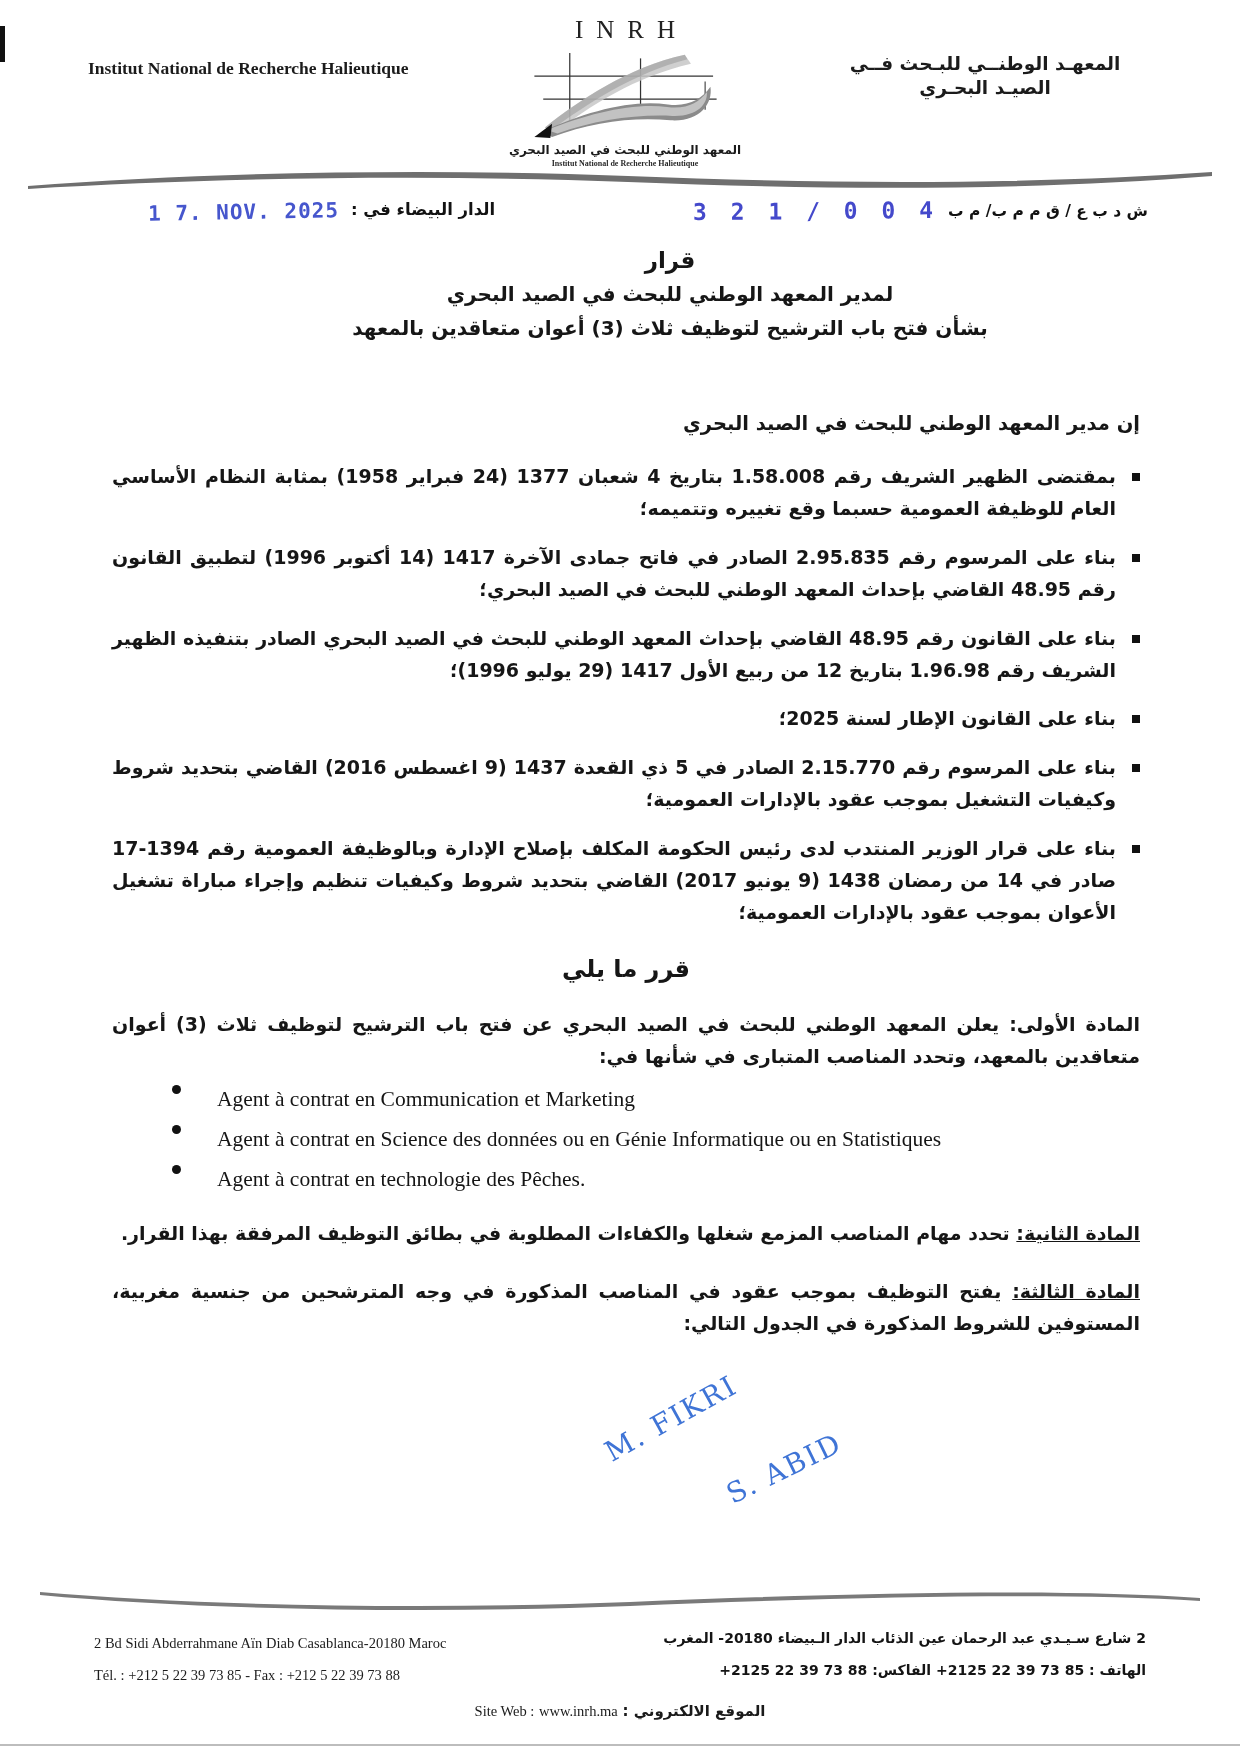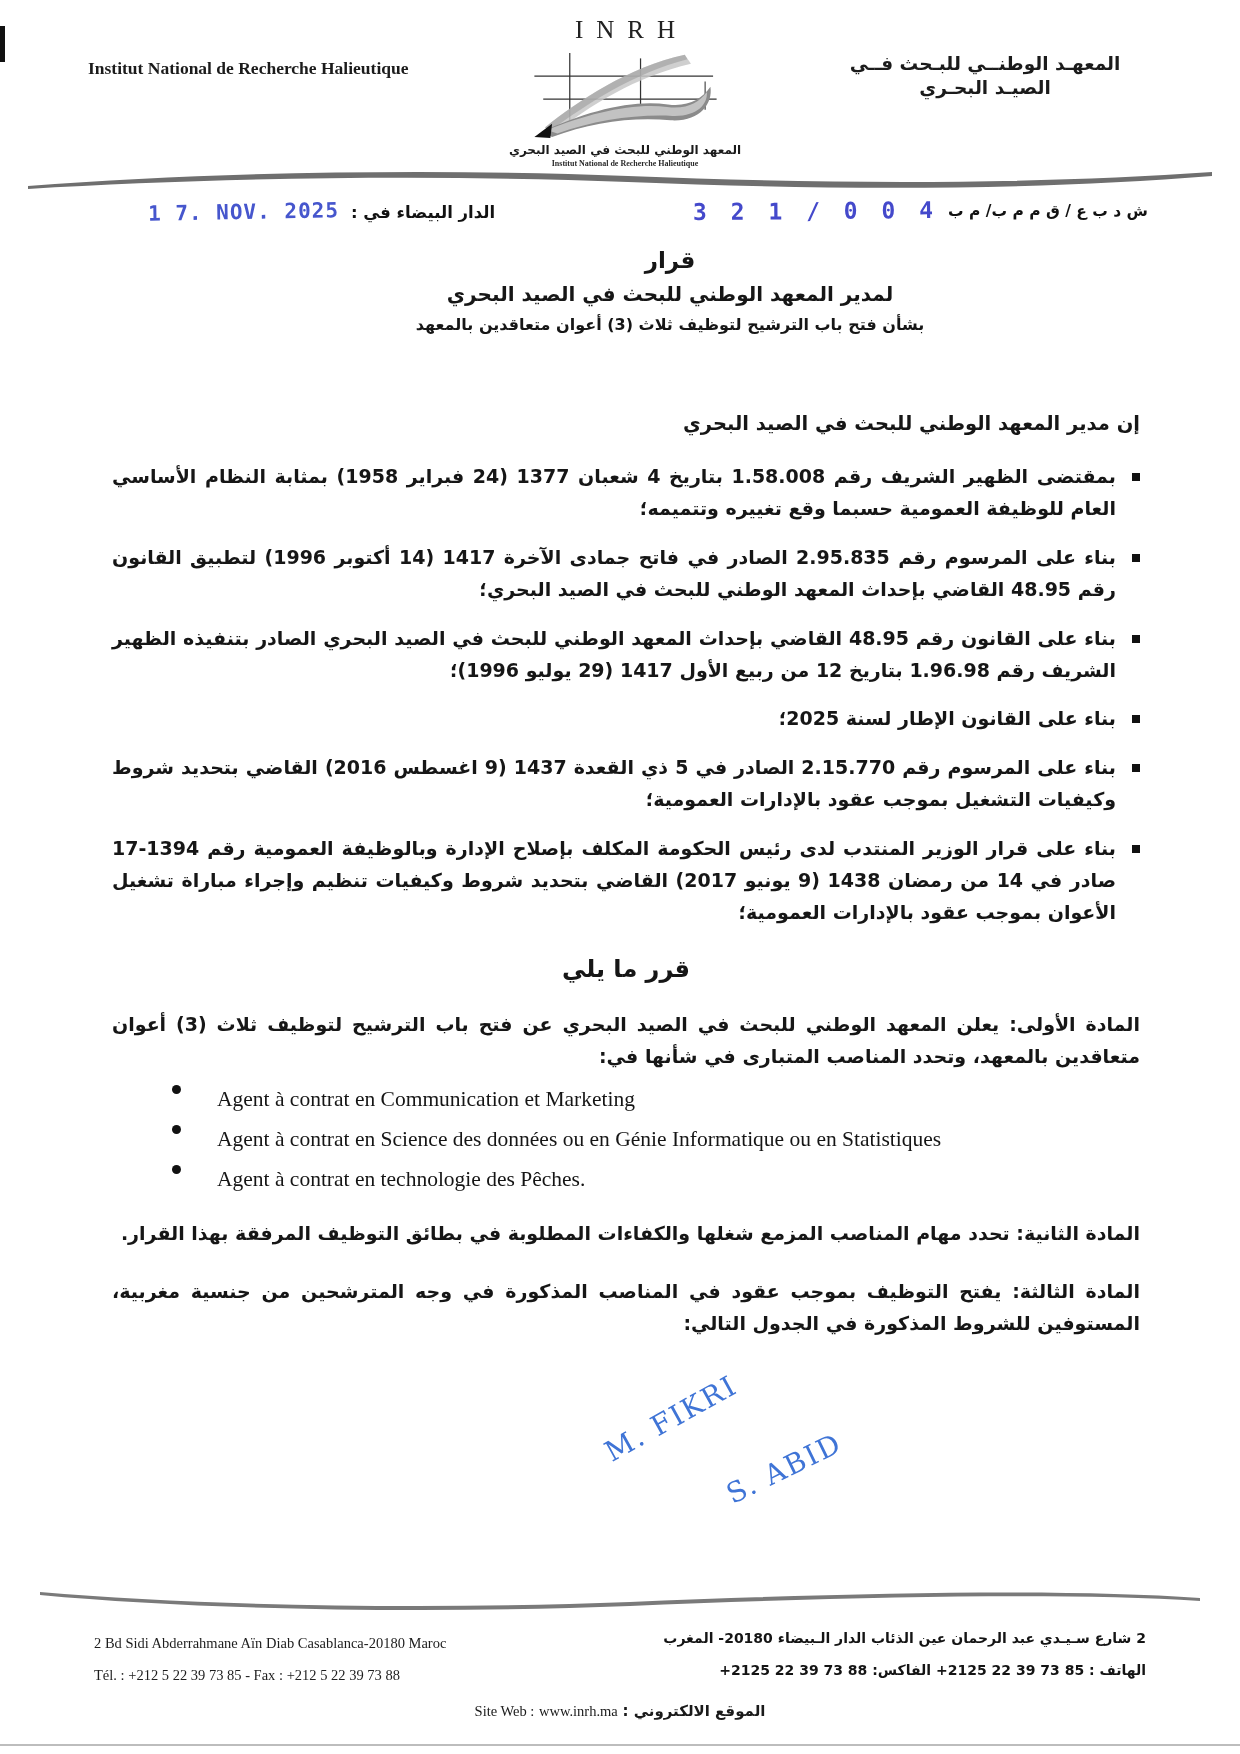--- a/index.html
+++ b/index.html
@@ -37,57 +37,57 @@
     padding-left: 13px; display: block;
   }
   .logo-graphic { margin-top: 2px; }
   .logo-cap-ar { display:block; direction: rtl; font-size: 12px; font-weight: bold; color:#1b1b1b; margin-top: 1px; }
   .logo-cap-fr { display:block; font-family: "Liberation Serif", serif; font-size: 8px; font-weight: bold; color:#2a2a2a; margin-top: 2px; }
 
   .swoosh-top { left: 28px; top: 166px; }
   .swoosh-bottom { left: 40px; top: 1580px; }
 
   
-  .ref-left { left: 148px; top: 200px; display: flex; align-items: center; gap: 12px; }
+  .ref-left { left: 148px; top: 200px; display: flex; align-items: flex-start; gap: 12px; }
   .date-stamp {
     font-family: "DejaVu Sans Mono", monospace;
     font-weight: bold; font-size: 21px; letter-spacing: 1px;
     color: #4656cd;
     transform: rotate(-1deg);
   }
   .place-label { font-weight: bold; font-size: 16.5px; direction: rtl; color:#121212; }
   .ref-right { right: 92px; top: 198px; display: flex; direction: rtl; align-items: center; gap: 10px; }
   .ref-code { font-weight: bold; font-size: 15.5px; color:#121212; white-space: nowrap; }
   .ref-number {
     font-family: "DejaVu Sans Mono", monospace;
     font-weight: bold; font-size: 23px; letter-spacing: 5px;
     color: #4449cb; direction: ltr; white-space: nowrap;
     transform: rotate(-0.5deg);
   }
 
   
   .doc-title { left: 180px; top: 244px; width: 980px; text-align: center; direction: rtl; }
   .doc-title .t1 { font-size: 23px; font-weight: bold; line-height: 1.45; }
   .doc-title .t2 { font-size: 20px; font-weight: bold; line-height: 1.7; }
-  .doc-title .t3 { font-size: 16px; font-weight: bold; line-height: 1.7; }
+  .doc-title .t3 { font-size: 20px; font-weight: bold; line-height: 1.7; }
 
   
   .body-col { left: 112px; top: 412px; width: 1028px; direction: rtl; }
   .intro-line { font-size: 19.5px; font-weight: bold; margin-bottom: 26px; }
   .ar-bullets { }
   .ar-bullet { display: flex; gap: 16px; align-items: flex-start; margin-bottom: 17px; }
   .sq { flex: 0 0 auto; width: 8px; height: 8px; background: #111; margin-top: 12px; }
   .ar-bullet-text {
     flex: 1 1 auto; font-size: 19px; font-weight: bold;
     line-height: 1.68; text-align: justify;
   }
   .decide-heading { text-align: center; font-size: 24px; font-weight: bold; margin: 26px 0 18px 0; }
   .article { font-size: 19px; font-weight: bold; line-height: 1.68; text-align: justify; margin-top: 26px; }
   .art-label { font-weight: bold; }
-  .art-label.u { }
+  .art-label.u { text-decoration: underline; }
 
   .fr-list { direction: ltr; margin: 14px 70px 6px 0; padding-left: 60px; }
   .fr-item { display: flex; gap: 36px; align-items: flex-start; margin-bottom: 15px; }
   .dot { flex: 0 0 auto; width: 9px; height: 9px; border-radius: 50%; background: #111; position: relative; top: -2px; }
   .fr-item-text { font-family: "Liberation Serif", serif; font-size: 21.5px; color: #151515; }
 
   
   .sig { position: absolute; color: #3f74d6; font-family: "DejaVu Serif", serif; white-space: nowrap; }
   .sig1 { left: 598px; top: 1402px; font-size: 28px; letter-spacing: 2px; transform: rotate(-29deg); }
   .sig2 { left: 722px; top: 1452px; font-size: 28px; letter-spacing: 2px; transform: rotate(-26deg); }

